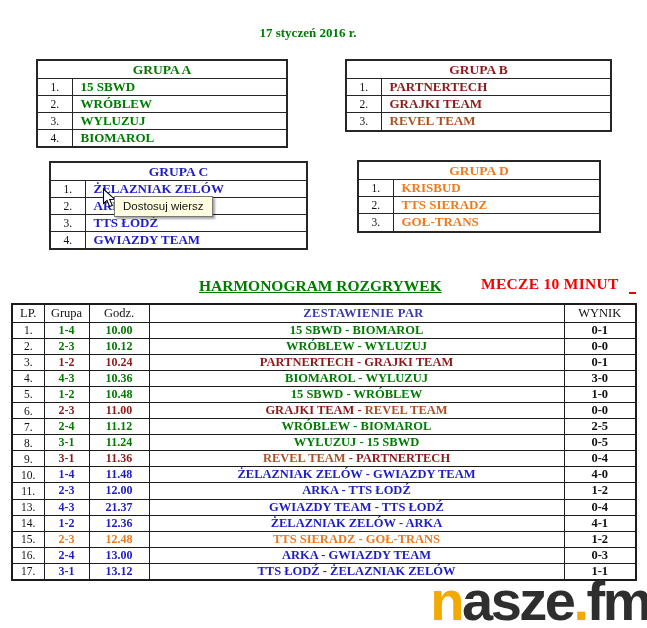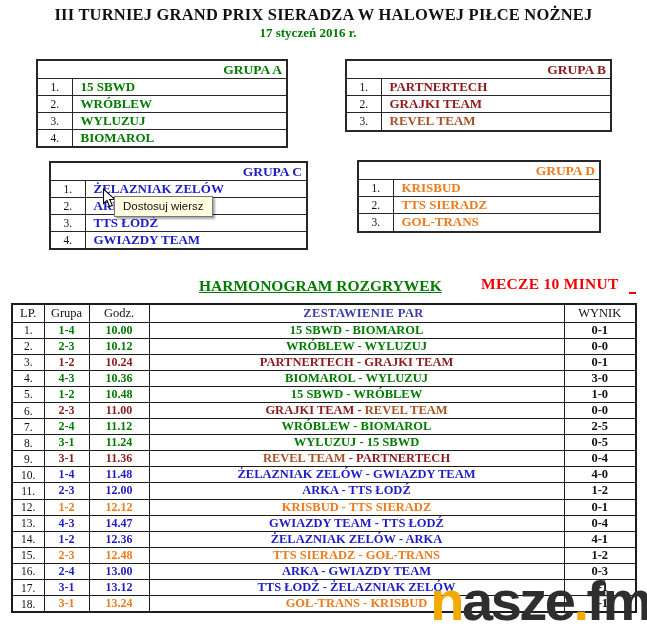--- a/index.html
+++ b/index.html
@@ -14,21 +14,21 @@
 
   
   .grp-box{position:absolute;}
   #group-a{left:36px;top:59px;width:252px;}
   #group-b{left:345px;top:59px;width:267px;border-radius:19px;}
   #group-c{left:49px;top:161px;width:259px;}
   #group-d{left:357px;top:160px;width:244px;}
   table.grp{border-collapse:collapse;table-layout:fixed;width:100%;background:#fff;
             border:2px solid #262626;}
   table.grp th,table.grp td{border:1px solid #262626;padding:0 4px;overflow:hidden;white-space:nowrap;}
-  table.grp th{font-size:13.5px;font-weight:bold;text-align:right;height:17px;}
+  table.grp th{font-size:13.5px;font-weight:bold;text-align:center;height:17px;}
   table.grp td.num{font-size:11.5px;text-align:center;color:#111;font-weight:normal;}
   table.grp td.team{font-size:13px;font-weight:bold;text-align:left;padding-left:8px;}
   table.grp.r4 td{height:15px;}
   table.grp.r3 td{height:16.2px;}
   table.grp col.c-num{width:35px;}
 
   
   .tooltip{position:absolute;left:114px;top:196px;z-index:30;
            background:#fffee1;border:1px solid #7a7a7a;box-shadow:2px 2px 2px rgba(0,0,0,.35);
            font-family:"Liberation Sans", sans-serif;font-size:11.5px;color:#111;
@@ -58,21 +58,20 @@
   
   .watermark{position:absolute;right:-3px;bottom:-1px;z-index:40;
              font-family:"Liberation Sans", sans-serif;font-weight:bold;
              font-size:56px;letter-spacing:-2.5px;line-height:1;white-space:nowrap;}
 </style>
 </head>
 <body>
 
 <div class="page">
 
-  <div class="title">III TURNIEJ GRAND PRIX SIERADZA W HALOWEJ PIŁCE NOŻNEJ</div>
   <div class="date" style="color: rgb(0, 123, 0); padding-left: 12px;">17 styczeń 2016 r.</div>
 
   <div class="grp-box" id="group-a">
       <table class="grp r4">
         <colgroup>
           <col class="c-num">
           <col>
         </colgroup>
         <thead>
           <tr>
@@ -285,30 +284,23 @@
           <td class="wynik">4-0</td>
         </tr>
         <tr>
           <td class="lp">11.</td>
           <td class="grupa" style="color: rgb(28, 28, 200);">2-3</td>
           <td class="godz" style="color: rgb(28, 28, 200);">12.00</td>
           <td class="pair"><span style="color: rgb(28, 28, 200);">ARKA</span><span style="color: rgb(28, 28, 200);"> -  </span><span style="color: rgb(28, 28, 200);">TTS ŁODŹ</span></td>
           <td class="wynik">1-2</td>
         </tr>
         <tr>
-          <td class="lp">12.</td>
-          <td class="grupa" style="color: rgb(238, 122, 30);">1-2</td>
-          <td class="godz" style="color: rgb(238, 122, 30);">12.12</td>
-          <td class="pair"><span style="color: rgb(238, 122, 30);">KRISBUD</span><span style="color: rgb(238, 122, 30);"> -  </span><span style="color: rgb(238, 122, 30);">TTS SIERADZ</span></td>
-          <td class="wynik">0-1</td>
-        </tr>
-        <tr>
           <td class="lp">13.</td>
           <td class="grupa" style="color: rgb(28, 28, 200);">4-3</td>
-          <td class="godz" style="color: rgb(28, 28, 200);">14.47</td>
+          <td class="godz" style="color: rgb(28, 28, 200);">21.37</td>
           <td class="pair"><span style="color: rgb(28, 28, 200);">GWIAZDY TEAM</span><span style="color: rgb(28, 28, 200);"> -  </span><span style="color: rgb(28, 28, 200);">TTS ŁODŹ</span></td>
           <td class="wynik">0-4</td>
         </tr>
         <tr>
           <td class="lp">14.</td>
           <td class="grupa" style="color: rgb(28, 28, 200);">1-2</td>
           <td class="godz" style="color: rgb(28, 28, 200); margin-left: 25px;">12.36</td>
           <td class="pair"><span style="color: rgb(28, 28, 200);">ŻELAZNIAK ZELÓW</span><span style="color: rgb(28, 28, 200);"> -  </span><span style="color: rgb(28, 28, 200);">ARKA</span></td>
           <td class="wynik">4-1</td>
         </tr>
@@ -326,27 +318,20 @@
           <td class="pair"><span style="color: rgb(28, 28, 200);">ARKA</span><span style="color: rgb(28, 28, 200);"> -  </span><span style="color: rgb(28, 28, 200);">GWIAZDY TEAM</span></td>
           <td class="wynik">0-3</td>
         </tr>
         <tr>
           <td class="lp">17.</td>
           <td class="grupa" style="color: rgb(28, 28, 200);">3-1</td>
           <td class="godz" style="color: rgb(28, 28, 200);">13.12</td>
           <td class="pair"><span style="color: rgb(28, 28, 200);">TTS ŁODŹ</span><span style="color: rgb(28, 28, 200);"> -  </span><span style="color: rgb(28, 28, 200);">ŻELAZNIAK ZELÓW</span></td>
           <td class="wynik">1-1</td>
         </tr>
-        <tr>
-          <td class="lp">18.</td>
-          <td class="grupa" style="color: rgb(238, 122, 30);">3-1</td>
-          <td class="godz" style="color: rgb(238, 122, 30);">13.24</td>
-          <td class="pair"><span style="color: rgb(238, 122, 30);">GOŁ-TRANS</span><span style="color: rgb(238, 122, 30);"> -  </span><span style="color: rgb(238, 122, 30);">KRISBUD</span></td>
-          <td class="wynik">0-1</td>
-        </tr>
       </tbody>
   </table>
 
   <div class="watermark">
     <span style="color: rgb(242, 169, 0);">n</span><span style="color: rgb(46, 46, 46);">asze</span><span style="color: rgb(242, 169, 0);">.</span><span style="color: rgb(46, 46, 46);">fm</span>
   </div>
 
 </div>
 
 </body></html>

